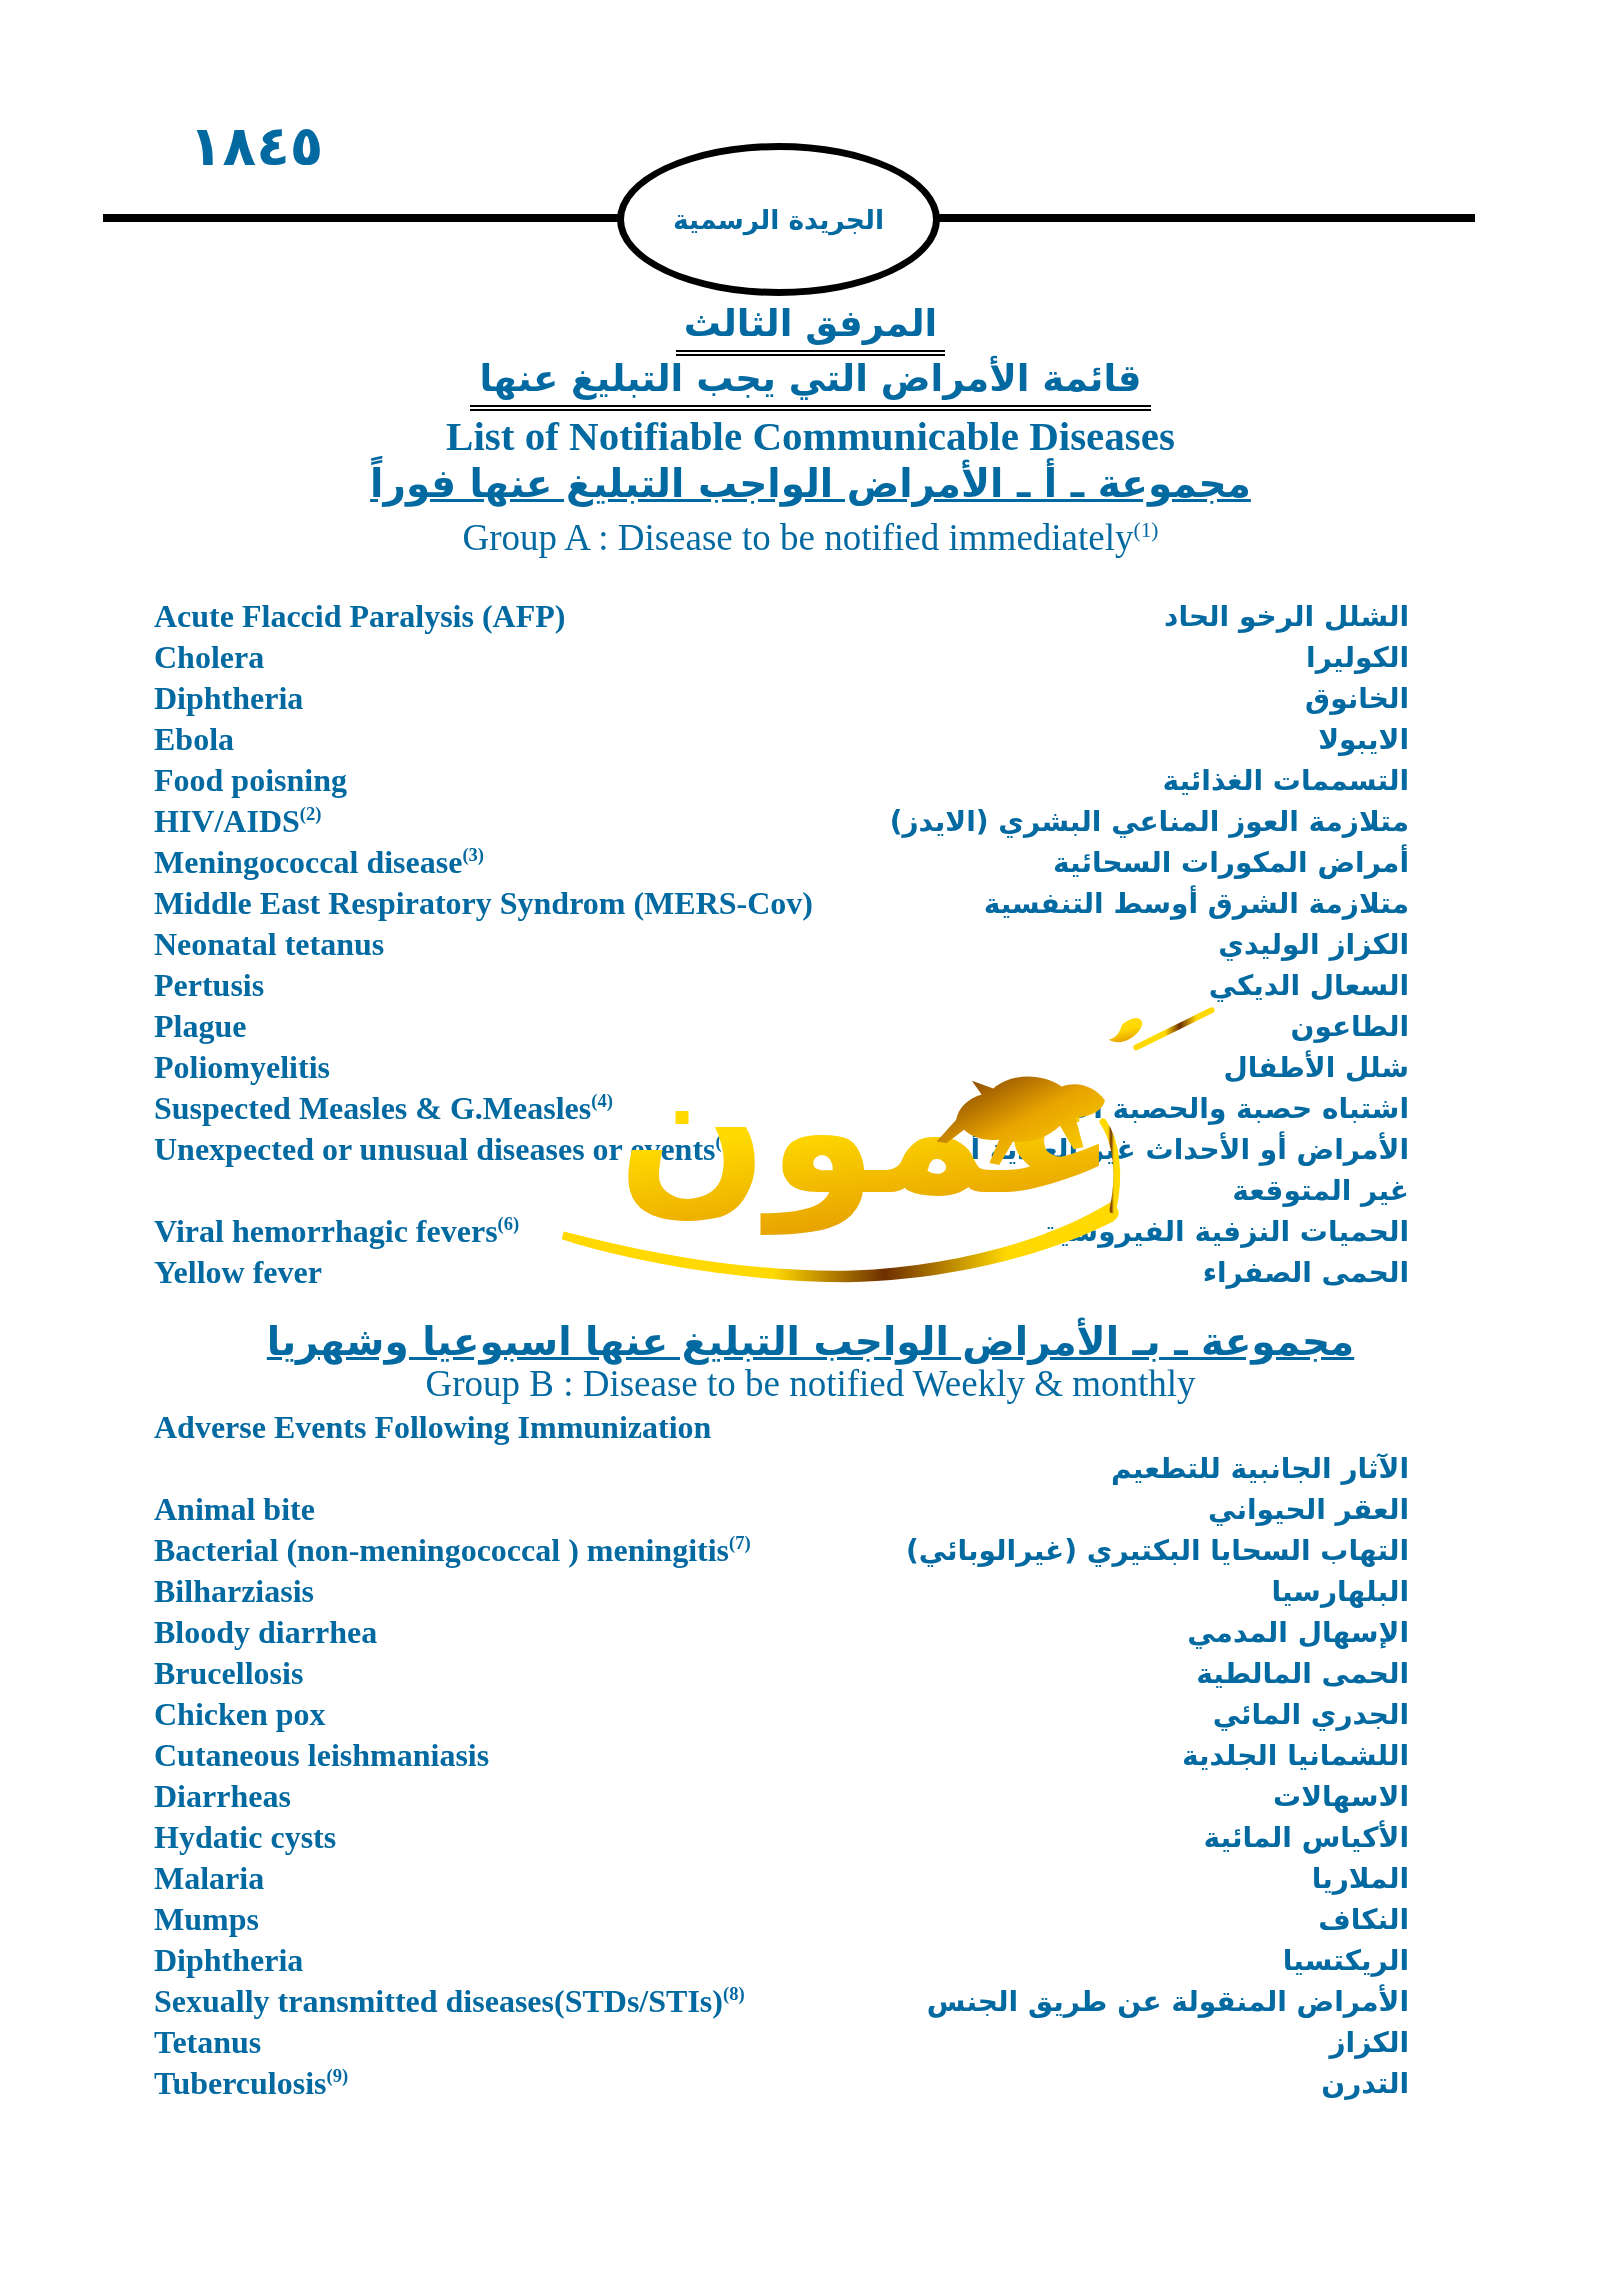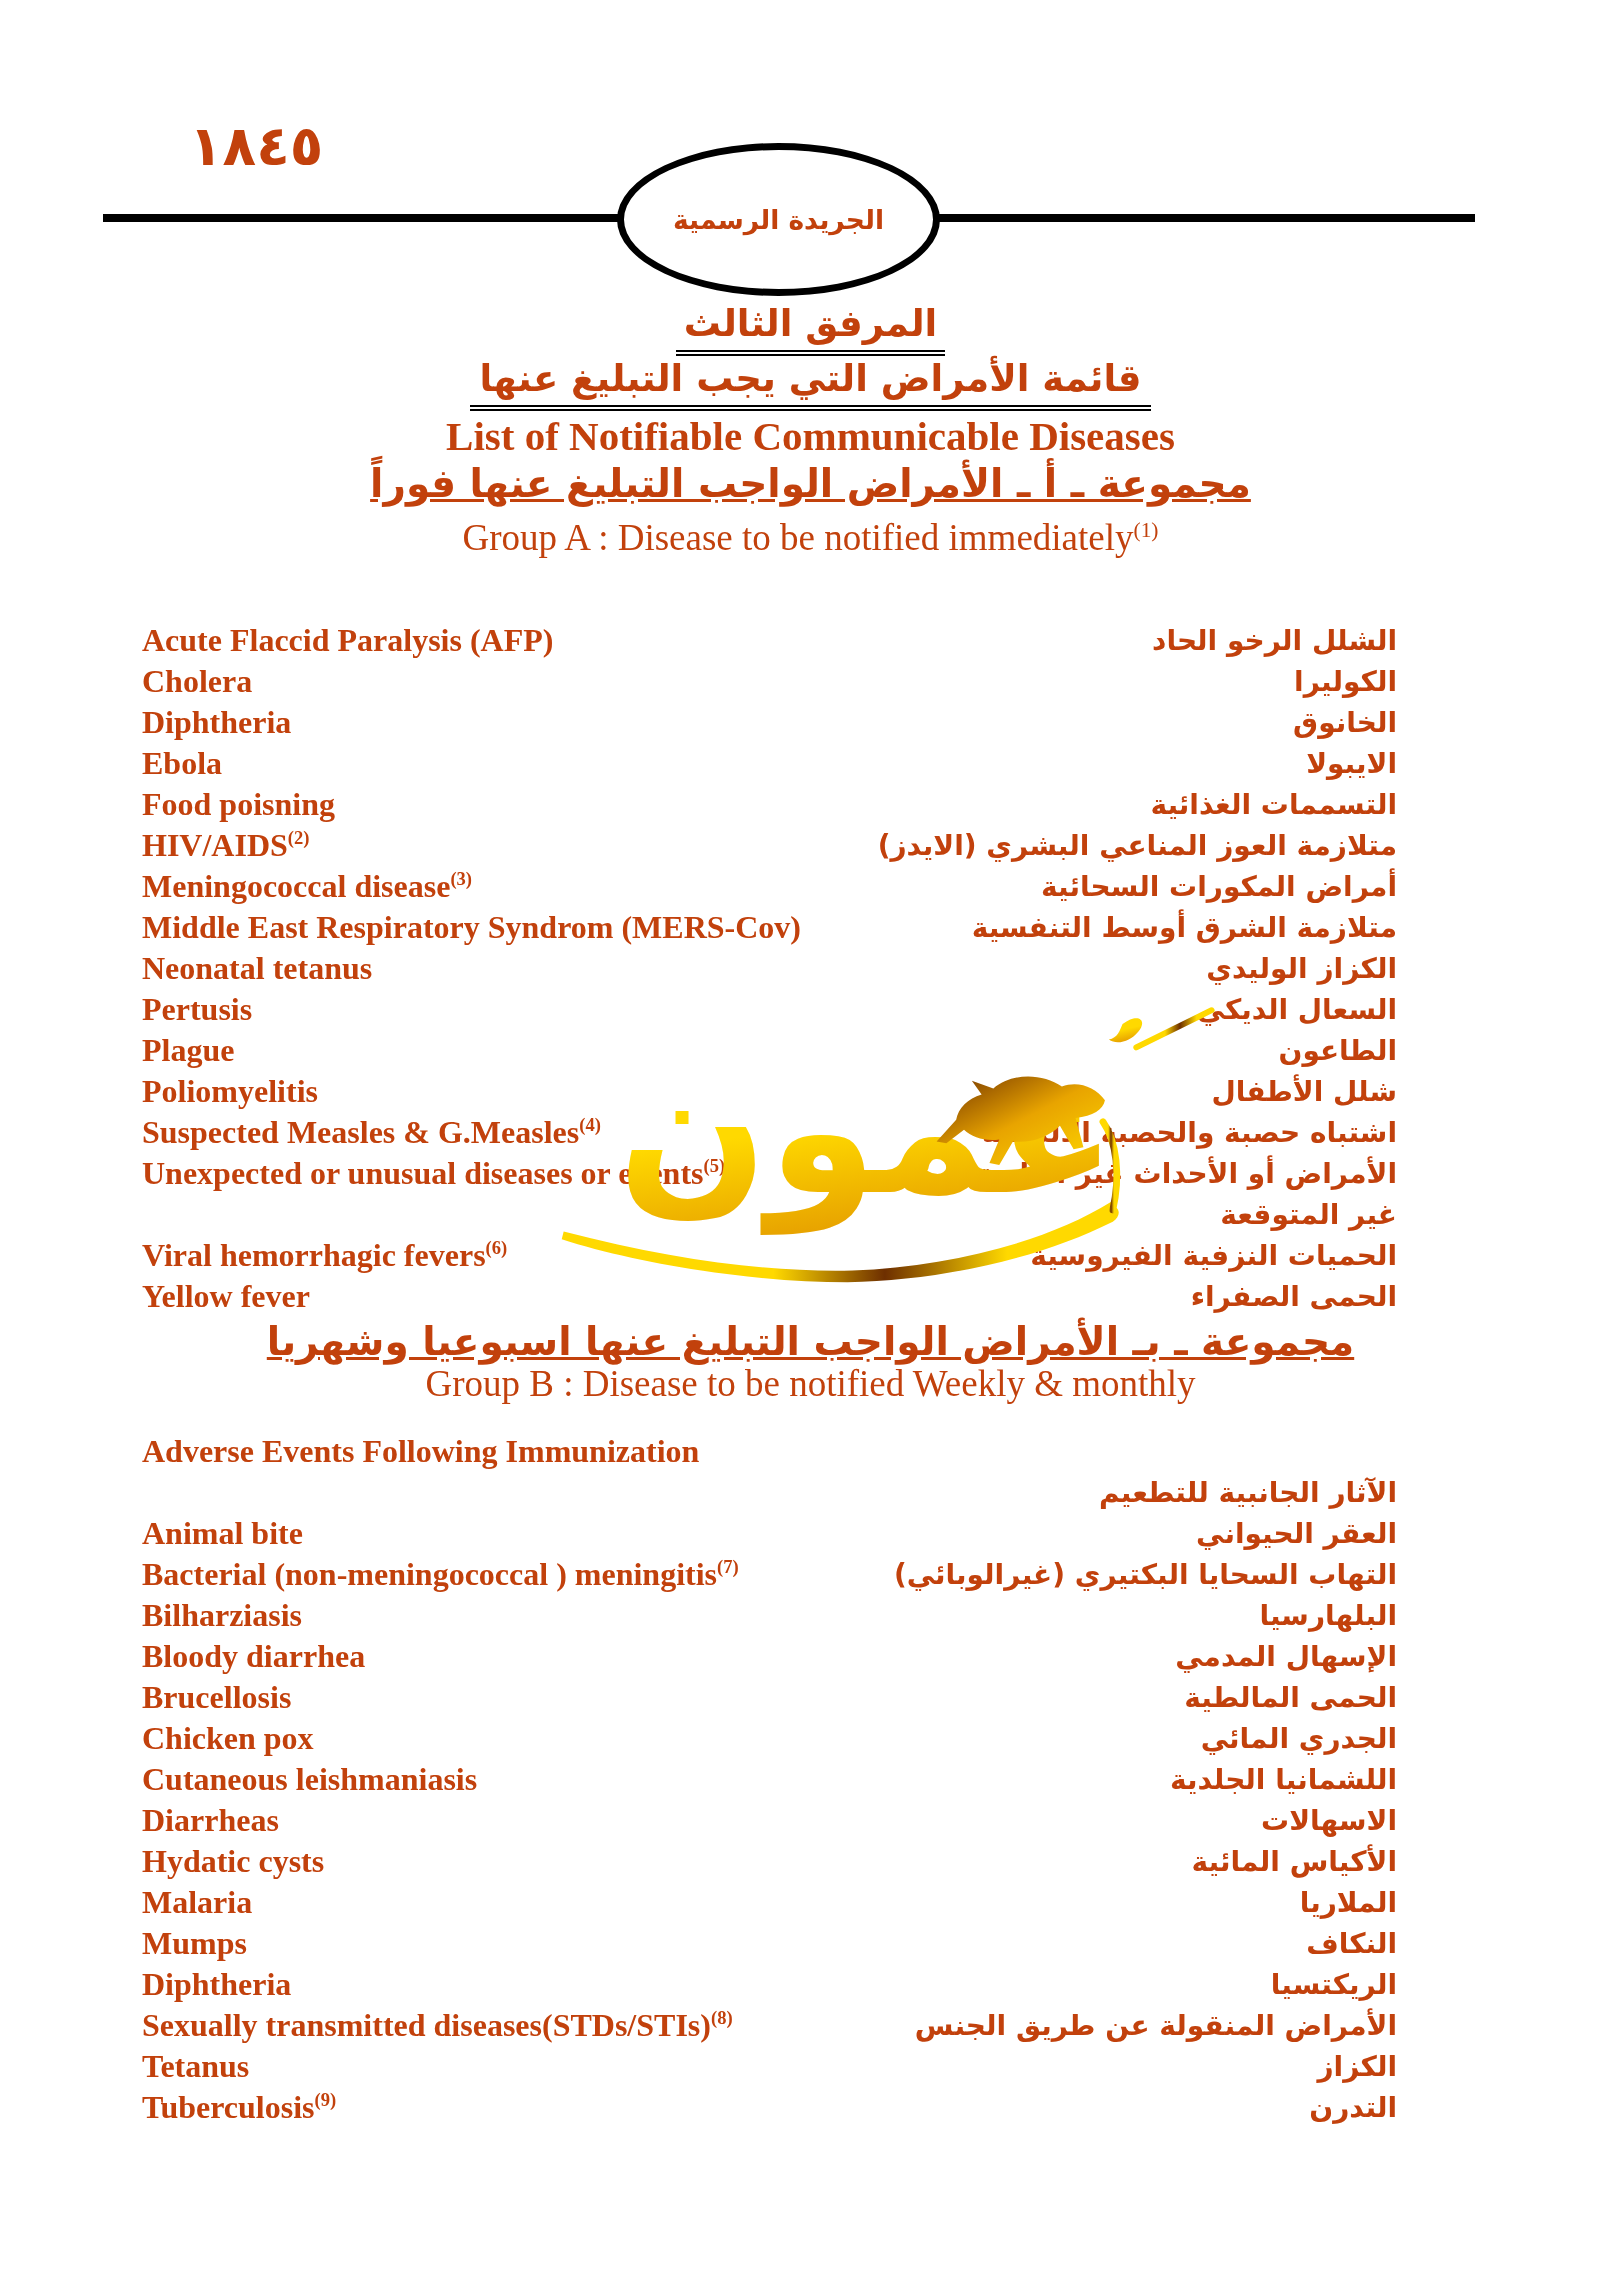--- a/index.html
+++ b/index.html
@@ -1,16 +1,16 @@
 <!DOCTYPE html>
 <html lang="ar"><head>
 <meta charset="utf-8">
 <style>
   html,body{margin:0;padding:0;background:#ffffff;}
-  #page{position:relative;width:1621px;height:2293px;background:#ffffff;color:#c2410c;
+  #page{position:relative;width:1621px;height:2293px;background:#ffffff;color:#0369a1;
         font-family:"DejaVu Sans",sans-serif;overflow:hidden;}
   .abs{position:absolute;}
 
   
   .page-number{left:189px;top:114px;font-size:55px;font-weight:bold;letter-spacing:3.9px;}
   .header-rule{left:103px;top:214px;width:1372px;height:7.8px;background:#000;}
   .header-oval{left:617px;top:143px;width:323px;height:153px;background:#fff;
                border:7.8px solid #000;border-radius:50%;box-sizing:border-box;
                display:flex;align-items:center;justify-content:center;z-index:2;}
   .oval-label{font-size:26.5px;font-weight:bold;}
@@ -24,21 +24,21 @@
   .list-title-en{top:412px;font-family:"Liberation Serif",serif;font-size:41px;font-weight:bold;}
   .group-heading-ar{font-size:39px;font-weight:bold;text-decoration:underline;}
   .group-a-ar{top:461px;}
   .group-heading-en{font-family:"Liberation Serif",serif;font-size:37px;font-weight:normal;}
   .group-a-en{top:516px;}
   .group-b-ar{top:1319px;}
   .group-b-en{top:1362px;}
   .group-heading-en sup{font-size:0.58em;vertical-align:super;}
 
   
-  .rows{left:142px;width:1255px;margin-top:24px;}
+  .rows{left:154px;width:1255px;}
   #group-a-rows{top:596px;}
   #group-b-rows{top:1407px;}
   .row{display:flex;justify-content:space-between;align-items:center;}
   #group-a-rows .row{height:41px;}
   #group-b-rows .row{height:41px;}
   .en-cell{font-family:"Liberation Serif",serif;font-weight:bold;font-size:32px;white-space:nowrap;}
   .en-cell sup{font-size:0.58em;vertical-align:super;}
   .ar-cell{font-weight:bold;font-size:28px;direction:rtl;white-space:nowrap;}
 
   

